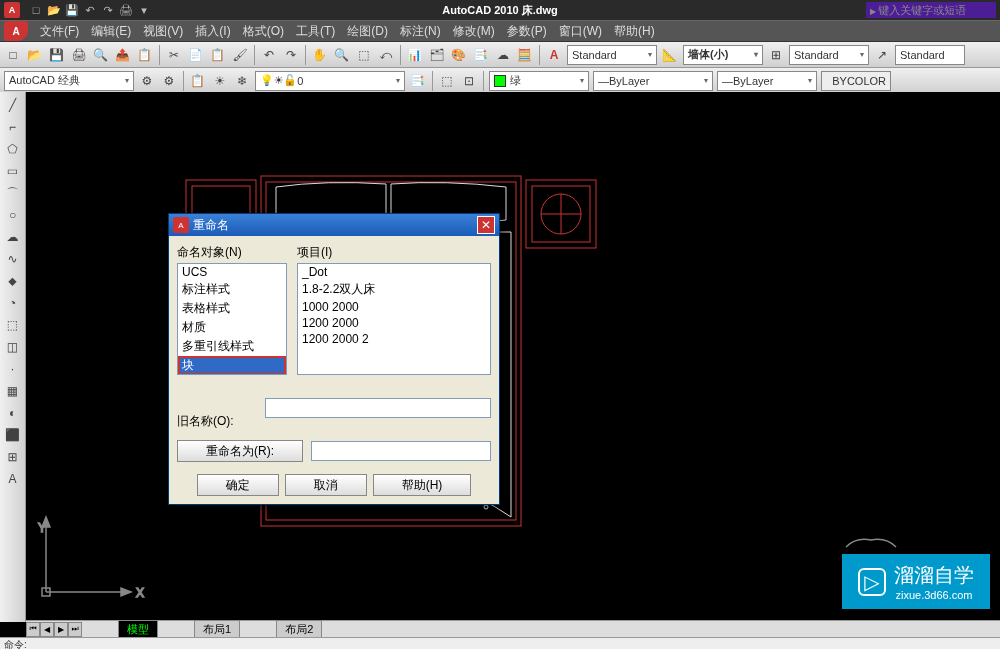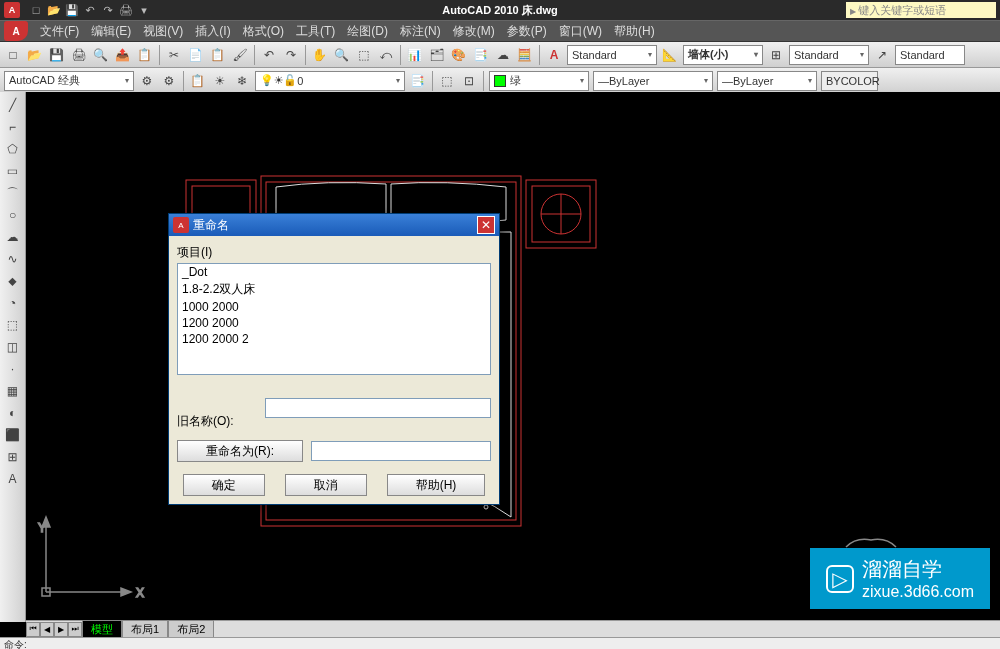--- a/index.html
+++ b/index.html
@@ -4,21 +4,21 @@
   <style>
     * { margin: 0; padding: 0; box-sizing: border-box; font-family: "SimSun", "Microsoft YaHei", sans-serif; }
     body { width: 1000px; height: 649px; background: #000; overflow: hidden; position: relative; }
     
     
     .title-bar { height: 20px; background: #2a2a2a; display: flex; align-items: center; padding: 0 4px; color: #ddd; font-size: 11px; }
     .title-bar .logo { width: 16px; height: 16px; background: #c33; border-radius: 2px; margin-right: 4px; display: inline-flex; align-items: center; justify-content: center; color: #fff; font-size: 9px; font-weight: bold; }
     .title-bar .qat { display: flex; gap: 2px; margin-left: 4px; }
     .title-bar .qat-icon { width: 16px; height: 16px; display: inline-flex; align-items: center; justify-content: center; color: #bbb; cursor: pointer; }
     .title-bar .title-text { position: absolute; left: 50%; transform: translateX(-50%); color: #fff; font-weight: bold; }
-    .title-bar .search-box { position: absolute; right: 4px; background: #fef9c3; color: #888; padding: 1px 4px; width: 150px; height: 16px; font-size: 11px; }
+    .title-bar .search-box { position: absolute; right: 4px; background: #4c1d95; color: #888; padding: 1px 4px; width: 130px; height: 16px; font-size: 11px; }
     .title-bar .search-box::before { content: "▶"; color: #888; margin-right: 2px; font-size: 8px; }
     
     
     .menu-bar { height: 22px; background: #555; display: flex; align-items: center; padding: 0 4px; border-top: 1px solid #666; border-bottom: 1px solid #333; }
     .menu-bar .logo2 { width: 24px; height: 20px; background: #c33; border-radius: 3px 3px 10px 3px; margin-right: 6px; display: inline-flex; align-items: center; justify-content: center; color: #fff; font-size: 10px; font-weight: bold; }
     .menu-item { color: #ddd; padding: 2px 6px; font-size: 12px; cursor: pointer; }
     
     
     .toolbar-row { height: 26px; background: linear-gradient(#f0f0f0, #d0d0d0); border-bottom: 1px solid #999; display: flex; align-items: center; padding: 0 2px; }
     .tb-icon { width: 20px; height: 20px; margin: 0 1px; cursor: pointer; display: inline-flex; align-items: center; justify-content: center; font-size: 12px; color: #444; border: 1px solid transparent; }
@@ -47,36 +47,36 @@
     .listbox { background: #fff; border: 1px solid #7f9db9; height: 112px; overflow-y: auto; font-size: 12px; }
     .listbox.named { width: 110px; }
     .listbox.items { flex: 1; }
     .listbox-item { padding: 1px 4px; cursor: pointer; white-space: nowrap; }
     .listbox-item.selected { background: #316ac5; color: #fff; }
     .listbox-item.highlighted { outline: 2px solid #c33; outline-offset: -2px; }
     .field-row { display: flex; align-items: center; gap: 8px; margin-top: 10px; }
     .field-row label { width: 80px; margin-top: 28px; }
     .text-input { flex: 1; height: 20px; background: #fff; border: 1px solid #7f9db9; padding: 0 4px; font-size: 12px; }
     .dlg-btn { height: 22px; padding: 0 28px; background: linear-gradient(#fff, #ddd); border: 1px solid #888; cursor: pointer; font-size: 12px; min-width: 70px; }
-    .btn-row { display: flex; gap: 20px; justify-content: center; margin-top: 12px; }
+    .btn-row { display: flex; gap: 6px; justify-content: center; margin-top: 12px; }
     
     
     .tab-bar { position: absolute; bottom: 12px; left: 26px; right: 0; height: 17px; background: #ddd; display: flex; align-items: center; font-size: 11px; border-top: 1px solid #999; }
     .tab-nav { display: flex; }
     .tab-nav-btn { width: 14px; height: 15px; background: #ccc; border: 1px solid #888; display: inline-flex; align-items: center; justify-content: center; font-size: 8px; cursor: pointer; }
-    .tab { padding: 1px 8px; background: #ccc; border: 1px solid #888; cursor: pointer; }
+    .tab { padding: 1px 8px; background: #ccc; border: 1px solid #888; cursor: pointer; margin-left: 36px; }
     .tab.active { background: #000; color: #0f0; }
     
     
     .status-bar { position: absolute; bottom: 0; left: 0; right: 0; height: 12px; background: #eee; border-top: 1px solid #999; font-size: 10px; padding: 0 4px; color: #333; }
     
     
     .watermark { position: absolute; right: 10px; bottom: 40px; background: #0099cc; color: #fff; padding: 8px 16px; font-size: 20px; display: flex; align-items: center; gap: 8px; }
     .watermark .play-icon { width: 28px; height: 28px; border: 2px solid #fff; border-radius: 6px; display: inline-flex; align-items: center; justify-content: center; }
-    .watermark .sub { font-size: 16px; display: block; text-align: center; }
+    .watermark .sub { font-size: 11px; display: block; text-align: center; }
   </style>
 </head>
 <body>
 
 <div class="title-bar">
   <span class="logo">A</span>
   <div class="qat">
     <span class="qat-icon">□</span>
     <span class="qat-icon">📂</span>
     <span class="qat-icon">💾</span>
@@ -172,21 +172,21 @@
   <span class="tb-icon">⬚</span>
   <span class="tb-icon">⊡</span>
   <span class="tb-sep"></span>
   <div class="tb-dropdown" style="width:100px;">
       <span class="color-swatch" style="background:#0f0;"></span>
       <span>绿</span>
       <span class="arrow">▾</span>
     </div>
   <div class="tb-dropdown" style="width:120px;">— <span>ByLayer</span><span class="arrow">▾</span></div>
   <div class="tb-dropdown" style="width:100px;">— <span>ByLayer</span><span class="arrow">▾</span></div>
-  <div class="tb-dropdown" style="width:57px;background:#eee;">
+  <div class="tb-dropdown" style="width:70px;background:#eee;justify-content:flex-end;">
       <span>BYCOLOR</span>
     </div>
 </div>
 
 <div class="left-toolbar">
   <span class="tb-icon">╱</span>
   <span class="tb-icon">⌐</span>
   <span class="tb-icon">⬠</span>
   <span class="tb-icon">▭</span>
   <span class="tb-icon">⌒</span>
@@ -253,20 +253,32 @@
 </div>
 
 <div class="dialog">
   <div class="dialog-title">
     <span class="dlg-logo">A</span>
     <span>重命名</span>
     <span class="dlg-close">✕</span>
   </div>
   <div class="dialog-body">
     <div class="dialog-row">
+      <div class="dialog-col" style="flex:0 0 110px;">
+        <div class="dialog-label">命名对象(N)</div>
+        <div class="listbox named">
+          <div class="listbox-item">UCS</div>
+          <div class="listbox-item">标注样式</div>
+          <div class="listbox-item">表格样式</div>
+          <div class="listbox-item">材质</div>
+          <div class="listbox-item">多重引线样式</div>
+          <div class="listbox-item selected highlighted">块</div>
+
+        </div>
+      </div>
       <div class="dialog-col">
         <div class="dialog-label">项目(I)</div>
         <div class="listbox items">
           <div class="listbox-item">_Dot</div>
           <div class="listbox-item">1.8-2.2双人床</div>
           <div class="listbox-item">1000 2000</div>
           <div class="listbox-item">1200 2000</div>
           <div class="listbox-item">1200 2000 2</div>
 
         </div>

